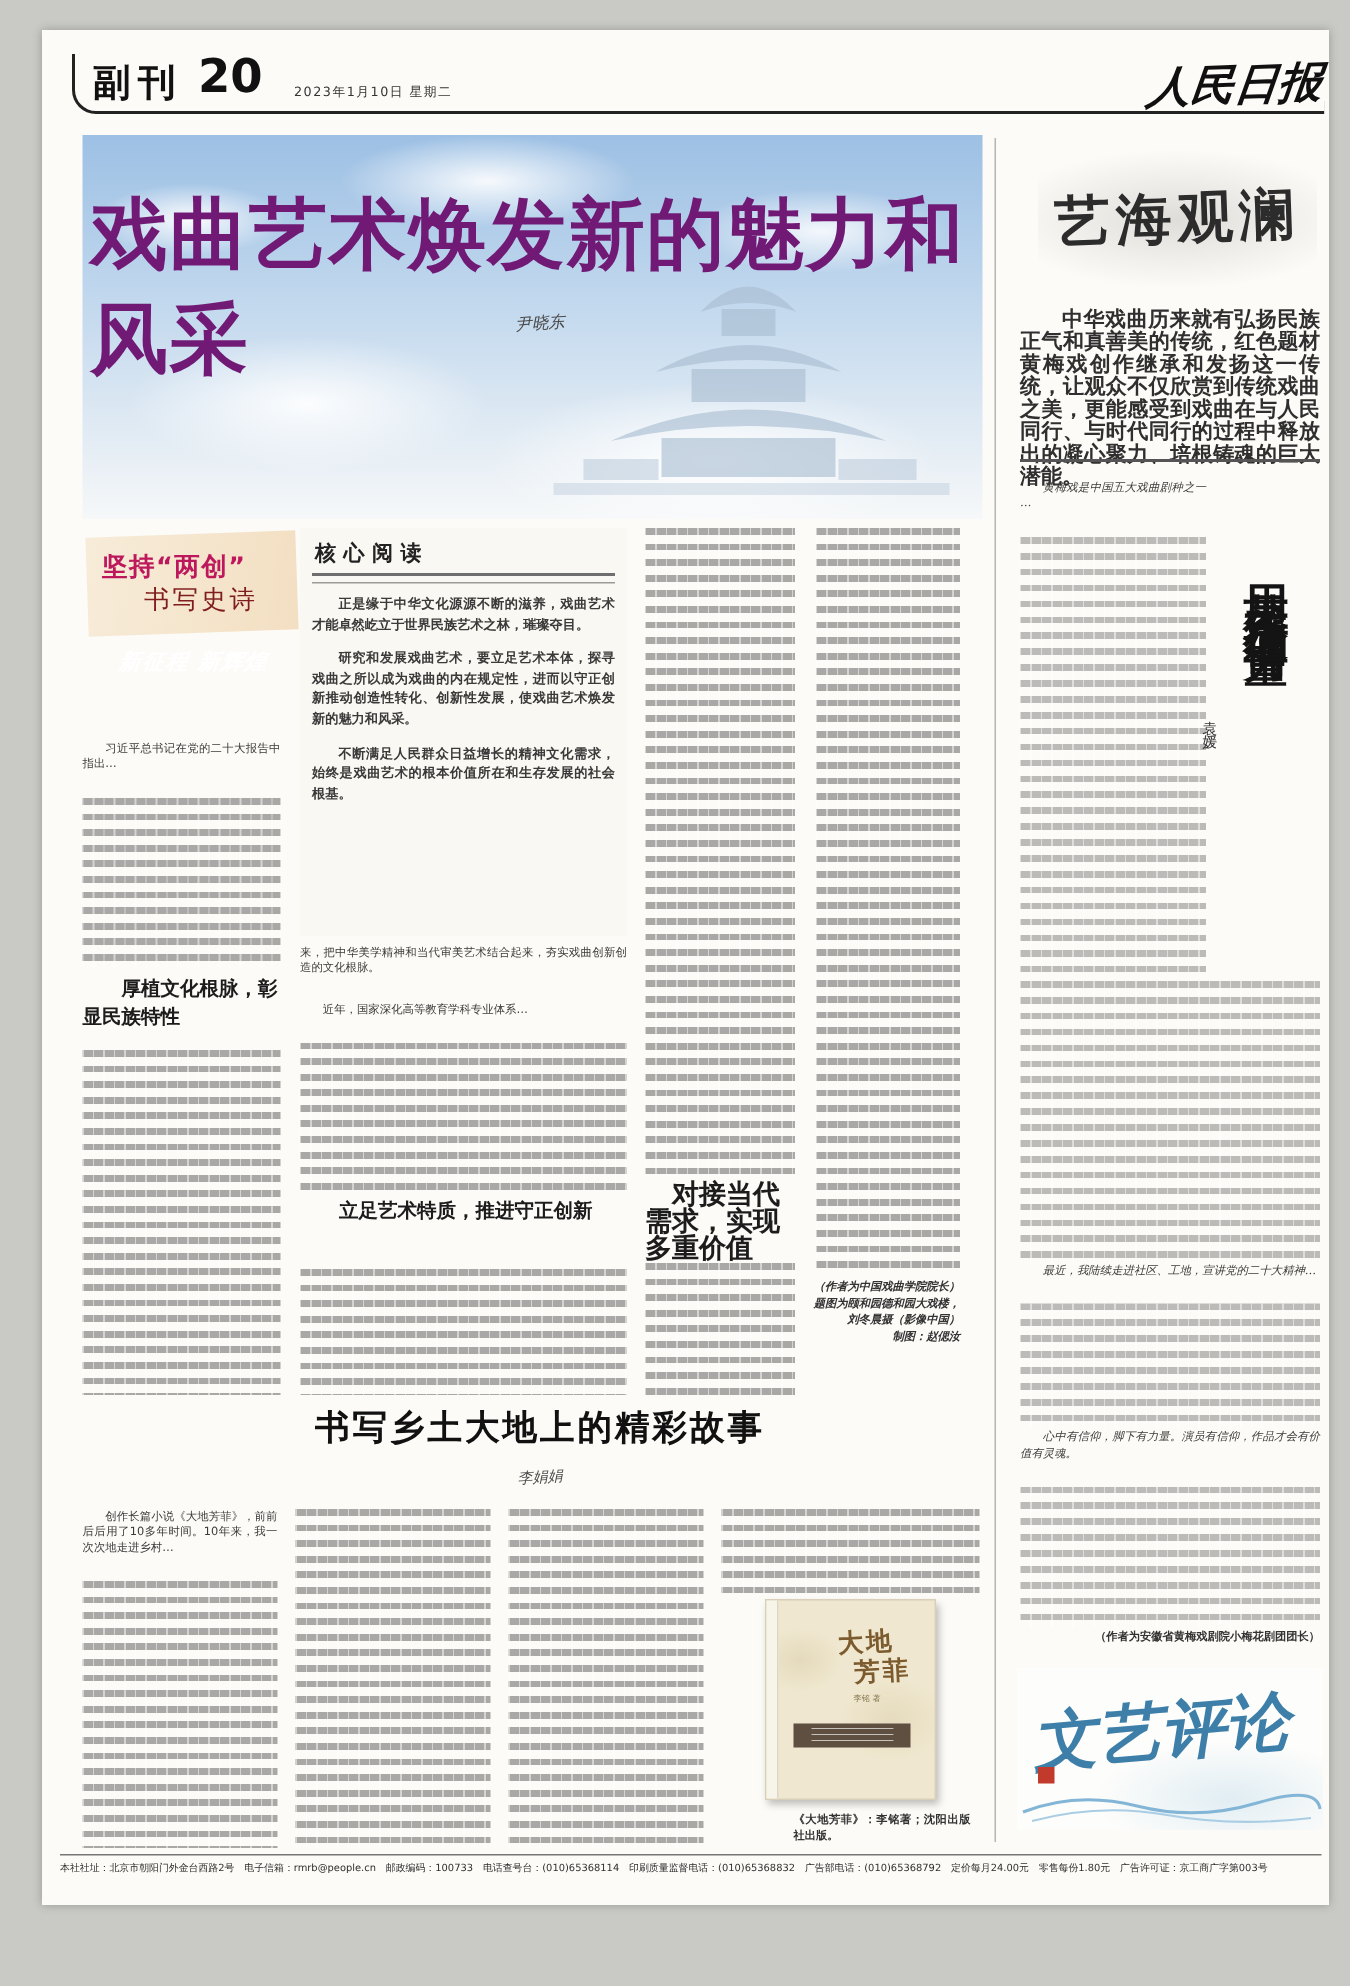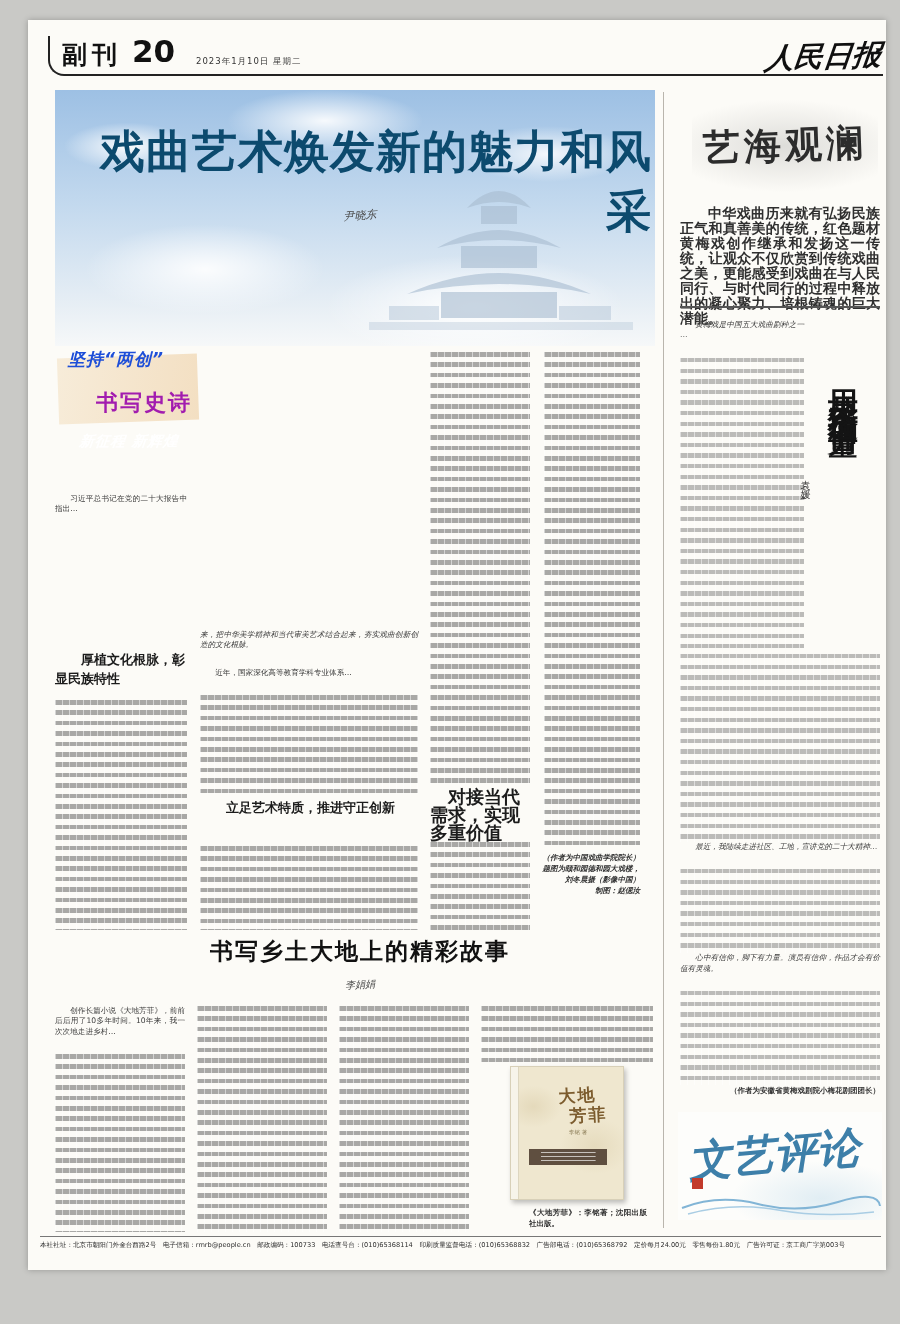--- a/index.html
+++ b/index.html
@@ -15,38 +15,38 @@
   .masthead{left:725px;top:38px;width:156px;text-align:right;font-family:"DejaVu Serif",serif;font-weight:bold;font-style:italic;font-size:29px;color:#101010;transform:skewX(-8deg) rotate(-2deg);}
   .vrule{left:663px;top:92px;width:1px;height:1136px;background:#b9b5ad;}
   
   .banner{left:55px;top:90px;width:600px;height:256px;background:linear-gradient(180deg,#9dc0e4 0%,#c3d9ee 45%,#e8eff5 85%,#f6f8f9 100%);overflow:hidden;}
   .banner .clouds{position:absolute;inset:0;background:
     radial-gradient(90px 34px at 12% 22%,rgba(255,255,255,.95),rgba(255,255,255,0) 70%),
     radial-gradient(140px 44px at 45% 12%,rgba(255,255,255,.9),rgba(255,255,255,0) 70%),
     radial-gradient(120px 40px at 82% 25%,rgba(255,255,255,.85),rgba(255,255,255,0) 70%),
     radial-gradient(160px 60px at 25% 70%,rgba(255,255,255,.9),rgba(255,255,255,0) 75%),
     radial-gradient(200px 70px at 70% 85%,rgba(255,255,255,.95),rgba(255,255,255,0) 75%);}
-  .headline{left:60px;top:122px;width:592px;text-align:right;font-size:45px;font-weight:900;color:#0c4a6e;letter-spacing:1px;font-family:"DejaVu Sans",sans-serif;}
+  .headline{left:60px;top:122px;width:592px;text-align:left;font-size:52px;font-weight:900;color:#701a75;letter-spacing:1px;font-family:"DejaVu Sans",sans-serif;}
   .script{font-family:"DejaVu Serif",serif;font-style:italic;color:#4a4a4a;}
   .mainbyline{left:300px;top:208px;width:120px;text-align:center;font-size:11px;transform:rotate(-4deg);}
   
   .body-sm{font-size:7.6px;line-height:10.4px;color:#3b3b3b;text-align:justify;line-break:anywhere;}
   .body-sm p{margin:0 0 17px 0;text-indent:2em;}
   .tfill{flex:1 1 auto;background:
      repeating-linear-gradient(to right, rgba(255,255,255,.5) 0 1px, rgba(255,255,255,0) 1px 7px),
      repeating-linear-gradient(to bottom, rgba(62,62,62,.44) 0 4.6px, rgba(0,0,0,0) 4.6px 10.4px);}
   .tfill.kai{background:
      repeating-linear-gradient(to right, rgba(255,255,255,.5) 0 1px, rgba(255,255,255,0) 1px 7px),
      repeating-linear-gradient(to bottom, rgba(82,82,82,.38) 0 4.4px, rgba(0,0,0,0) 4.4px 10.6px);}
   .colbox{display:flex;flex-direction:column;}
   .secthead{font-size:13px;font-weight:bold;color:#1c1c1c;line-height:19px;text-indent:2em;font-family:"DejaVu Sans",sans-serif;}
   
   .badge-bg{left:58px;top:356px;width:140px;height:66px;background:linear-gradient(100deg,#f7ecd9,#f3dfc2);transform:rotate(-2deg);}
-  .badge1{left:68px;top:348px;font-size:17px;font-weight:900;color:#1d4ed8;letter-spacing:1px;font-style:italic;}
-  .badge2{left:96px;top:388px;font-size:22px;font-weight:700;color:#a21caf;letter-spacing:2px;}
+  .badge1{left:68px;top:366px;font-size:17px;font-weight:900;color:#be185d;letter-spacing:1px;}
+  .badge2{left:96px;top:388px;font-size:17px;font-weight:400;color:#7f1d1d;letter-spacing:2px;}
   .badgebar{left:58px;top:428px;width:142px;height:27px;background:linear-gradient(100deg,#f0ae62,#d4username 0),linear-gradient(100deg,#f0ae62,#cf7b28);transform:skewX(-6deg);display:flex;align-items:center;justify-content:center;}
   .badgebar span{font-size:14.5px;font-weight:900;font-style:italic;color:#fff;letter-spacing:1px;}
   
   .corebox{left:200px;top:352px;width:218px;height:272px;background:#faf8f3;padding:6px 8px;box-sizing:border-box;}
   .coretitle{font-size:14px;font-weight:bold;letter-spacing:5px;color:#222;margin:2px 0 4px 2px;}
   .corerule{height:4px;border-top:2px solid #6f6f6f;border-bottom:1px solid #9a9a9a;margin-bottom:8px;}
   .corebox p{margin:0 0 9px 0;text-indent:2em;font-size:8.8px;line-height:13.6px;font-weight:bold;color:#3a3a3a;text-align:justify;font-family:"DejaVu Serif",serif;}
   .attr{font-size:7.5px;line-height:11px;color:#333;text-align:right;font-style:italic;font-weight:bold;}
   
   .colheader{left:692px;top:100px;width:186px;height:92px;display:flex;align-items:center;justify-content:center;
@@ -112,31 +112,38 @@
   </div>
   <div class="abs headline">戏曲艺术焕发新的魅力和风采</div>
   <div class="abs mainbyline script">尹晓东</div>
 
   <div class="abs badge-bg"></div>
   <div class="abs badge1">坚持“两创”</div>
   <div class="abs badge2">书写史诗</div>
   <div class="abs badgebar">
     <span>新征程 新辉煌</span>
   </div>
-  <div class="abs colbox body-sm" style="left:55px;top:494px;width:132px;height:152px;align-items:center;">
+  <div class="abs colbox body-sm" style="left:55px;top:494px;width:132px;height:152px;">
     <p>习近平总书记在党的二十大报告中指出…</p>
     <div class="tfill"></div>
   </div>
   <div class="abs secthead" style="left:55px;top:650px;width:132px;">厚植文化根脉，彰显民族特性</div>
   <div class="abs colbox" style="left:55px;top:700px;width:132px;height:230px;">
     <div class="tfill"></div>
   </div>
 
+  <div class="abs corebox">
+    <div class="coretitle">核心阅读</div>
+    <div class="corerule"></div>
+    <p>正是缘于中华文化源源不断的滋养，戏曲艺术才能卓然屹立于世界民族艺术之林，璀璨夺目。</p>
+    <p>研究和发展戏曲艺术，要立足艺术本体，探寻戏曲之所以成为戏曲的内在规定性，进而以守正创新推动创造性转化、创新性发展，使戏曲艺术焕发新的魅力和风采。</p>
+    <p>不断满足人民群众日益增长的精神文化需求，始终是戏曲艺术的根本价值所在和生存发展的社会根基。</p>
+  </div>
   <div class="abs colbox body-sm" style="left:200px;top:630px;width:218px;height:164px;">
-    <p style="text-indent:0;font-style:italic;">来，把中华美学精神和当代审美艺术结合起来，夯实戏曲创新创造的文化根脉。</p>
+    <p style="text-indent:0;">来，把中华美学精神和当代审美艺术结合起来，夯实戏曲创新创造的文化根脉。</p>
     <p>近年，国家深化高等教育学科专业体系…</p>
     <div class="tfill"></div>
   </div>
   <div class="abs secthead" style="left:200px;top:798px;width:218px;">立足艺术特质，推进守正创新</div>
   <div class="abs colbox" style="left:200px;top:846px;width:218px;height:84px;">
     <div class="tfill"></div>
   </div>
 
   <div class="abs colbox" style="left:430px;top:352px;width:100px;height:432px;">
     <div class="tfill"></div>

